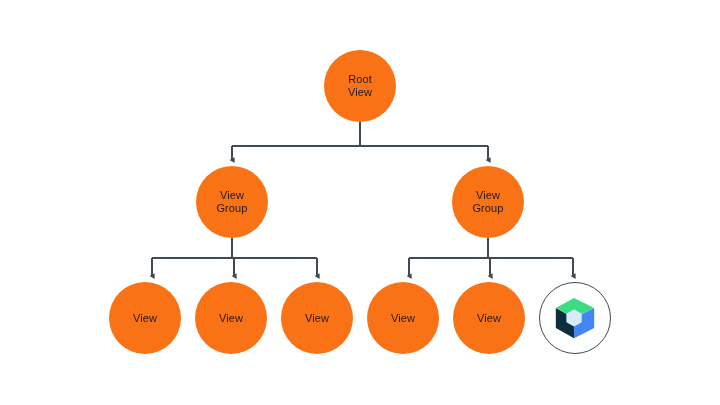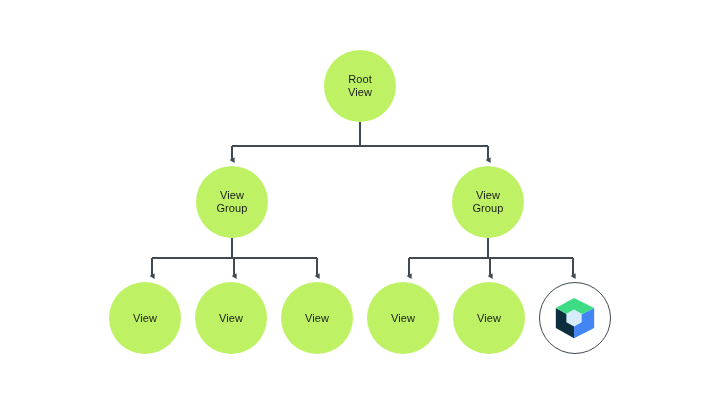--- a/index.html
+++ b/index.html
@@ -24,21 +24,21 @@
     left: 0;
     top: 0;
     width: 720px;
     height: 405px;
   }
   .node {
     position: absolute;
     width: 72px;
     height: 72px;
     border-radius: 50%;
-    background: #bef264;
+    background: #f97316;
     display: flex;
     align-items: center;
     justify-content: center;
     text-align: center;
     box-sizing: border-box;
   }
   .node .label {
     font-size: 11px;
     line-height: 13px;
     color: #1b1b1b;

